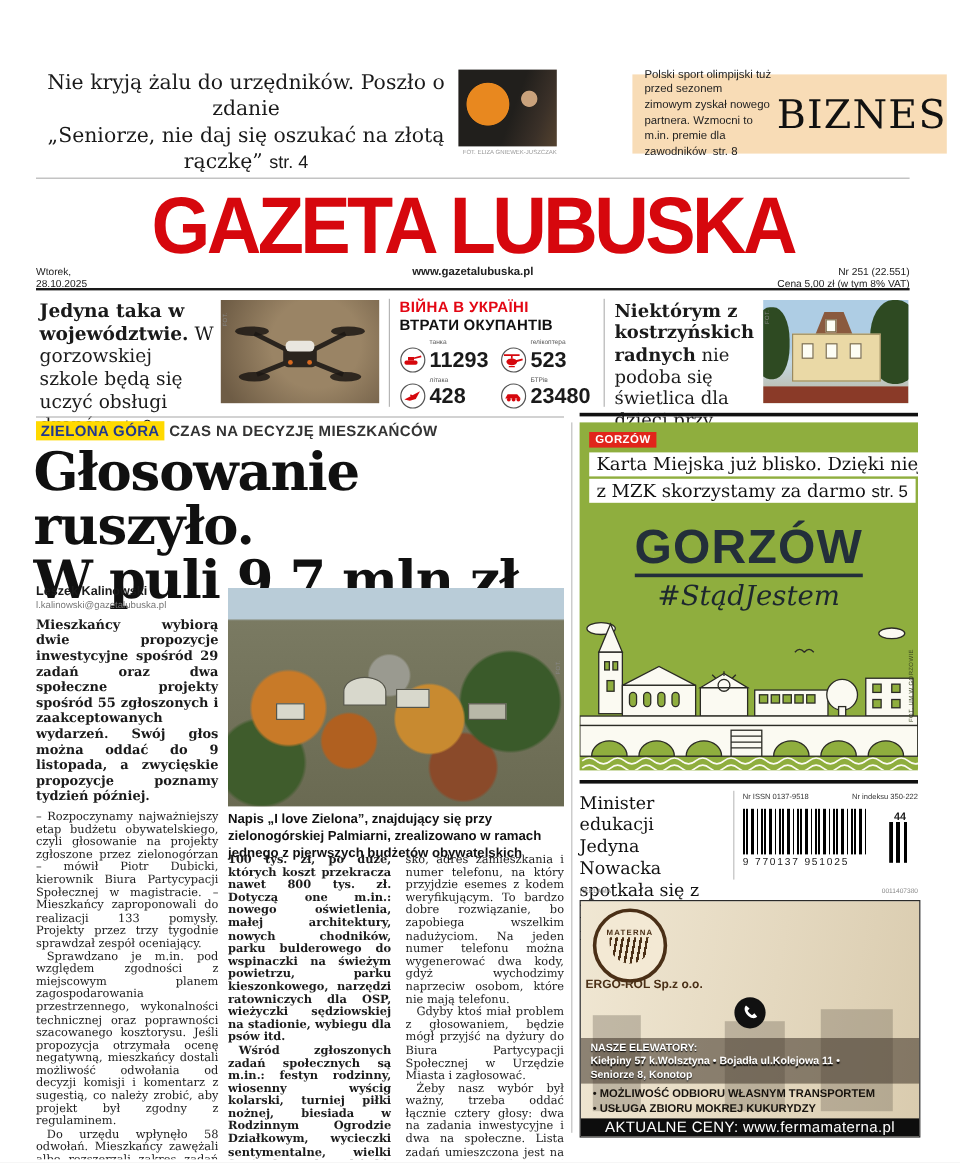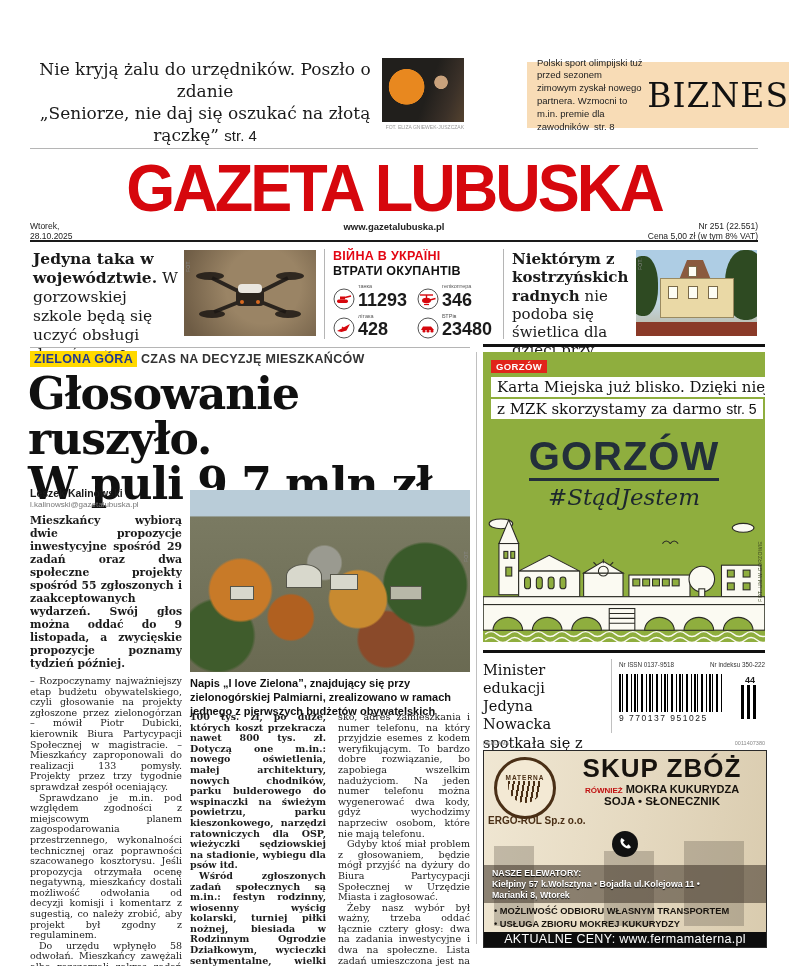--- a/index.html
+++ b/index.html
@@ -209,21 +209,21 @@
       </div>
       <div class="war-cell">
         <svg width="22" height="22" viewBox="0 0 22 22">
           <circle cx="11" cy="11" r="10" fill="none" stroke="#555" stroke-width="1"></circle>
           <line x1="3" y1="7" x2="16" y2="7" stroke="#d6070d" stroke-width="1.4"></line>
           <line x1="9.5" y1="7" x2="9.5" y2="10" stroke="#d6070d" stroke-width="1.4"></line>
           <ellipse cx="9.5" cy="12.5" rx="4.5" ry="2.8" fill="#d6070d"></ellipse>
           <line x1="13" y1="12" x2="18.5" y2="10.5" stroke="#d6070d" stroke-width="1.6"></line>
           <line x1="7" y1="16.5" x2="12" y2="16.5" stroke="#d6070d" stroke-width="1.2"></line>
         </svg>
-        <div><span class="war-label">гелікоптера</span><span class="war-num">346</span></div>
+        <div><span class="war-label">гелікоптера</span><span class="war-num">523</span></div>
       </div>
       <div class="war-cell">
         <svg width="22" height="22" viewBox="0 0 22 22">
           <circle cx="11" cy="11" r="10" fill="none" stroke="#555" stroke-width="1"></circle>
           <path d="M4 14 L17 7 L13.5 13.5 L8.5 15 Z" fill="#d6070d"></path>
           <line x1="9" y1="10" x2="13" y2="13" stroke="#d6070d" stroke-width="1.2"></line>
         </svg>
         <div><span class="war-label">літака</span><span class="war-num">428</span></div>
       </div>
       <div class="war-cell">
@@ -392,36 +392,31 @@
   </div>
   <div class="abs" id="ad-box">
     <div class="silo" style="left:10px;top:95px;width:40px;height:80px;"></div>
     <div class="silo" style="left:200px;top:90px;width:60px;height:85px;"></div>
     <div class="silo" style="left:120px;top:100px;width:50px;height:75px;"></div>
     <div id="ad-logo">
       <span id="ad-logo-name">MATERNA</span>
       <div id="ad-logo-art"></div>
     </div>
     <div id="ad-company">ERGO-ROL Sp.z o.o.</div>
-    <div id="ad-head">
-      <div id="ad-title">SKUP ZBÓŻ</div>
-      <div id="ad-sub1"><span class="rown">RÓWNIEŻ</span><span>MOKRA KUKURYDZA</span></div>
-      <div id="ad-sub2">SOJA • SŁONECZNIK</div>
-    </div>
     <div id="ad-phone">
       <div id="ad-phone-icon">
         <svg width="16" height="16" viewBox="0 0 24 24">
             <path d="M7 3 C4 6 5 11 9 15 C13 19 18 20 21 17 L17.5 12.5 L14.5 15 C12.5 14 10 11.5 9 9.5 L11.5 6.5 Z" fill="#fff"></path>
           </svg>
       </div>
     </div>
     <div id="ad-elev">
       <span>NASZE ELEWATORY:</span><br>
       <span>Kiełpiny 57 k.Wolsztyna • Bojadła ul.Kolejowa 11 •</span><br>
-      <span>Marianki 8, Wtorek</span>
+      <span>Seniorze 8, Konotop</span>
     </div>
     <div id="ad-bullets">
       <div>• MOŻLIWOŚĆ ODBIORU WŁASNYM TRANSPORTEM</div>
       <div>• USŁUGA ZBIORU MOKREJ KUKURYDZY</div>
       <div>• SZYBKI PRZELEW</div>
     </div>
     <div id="ad-footer">AKTUALNE CENY: www.fermamaterna.pl</div>
   </div>
 
 </div>

